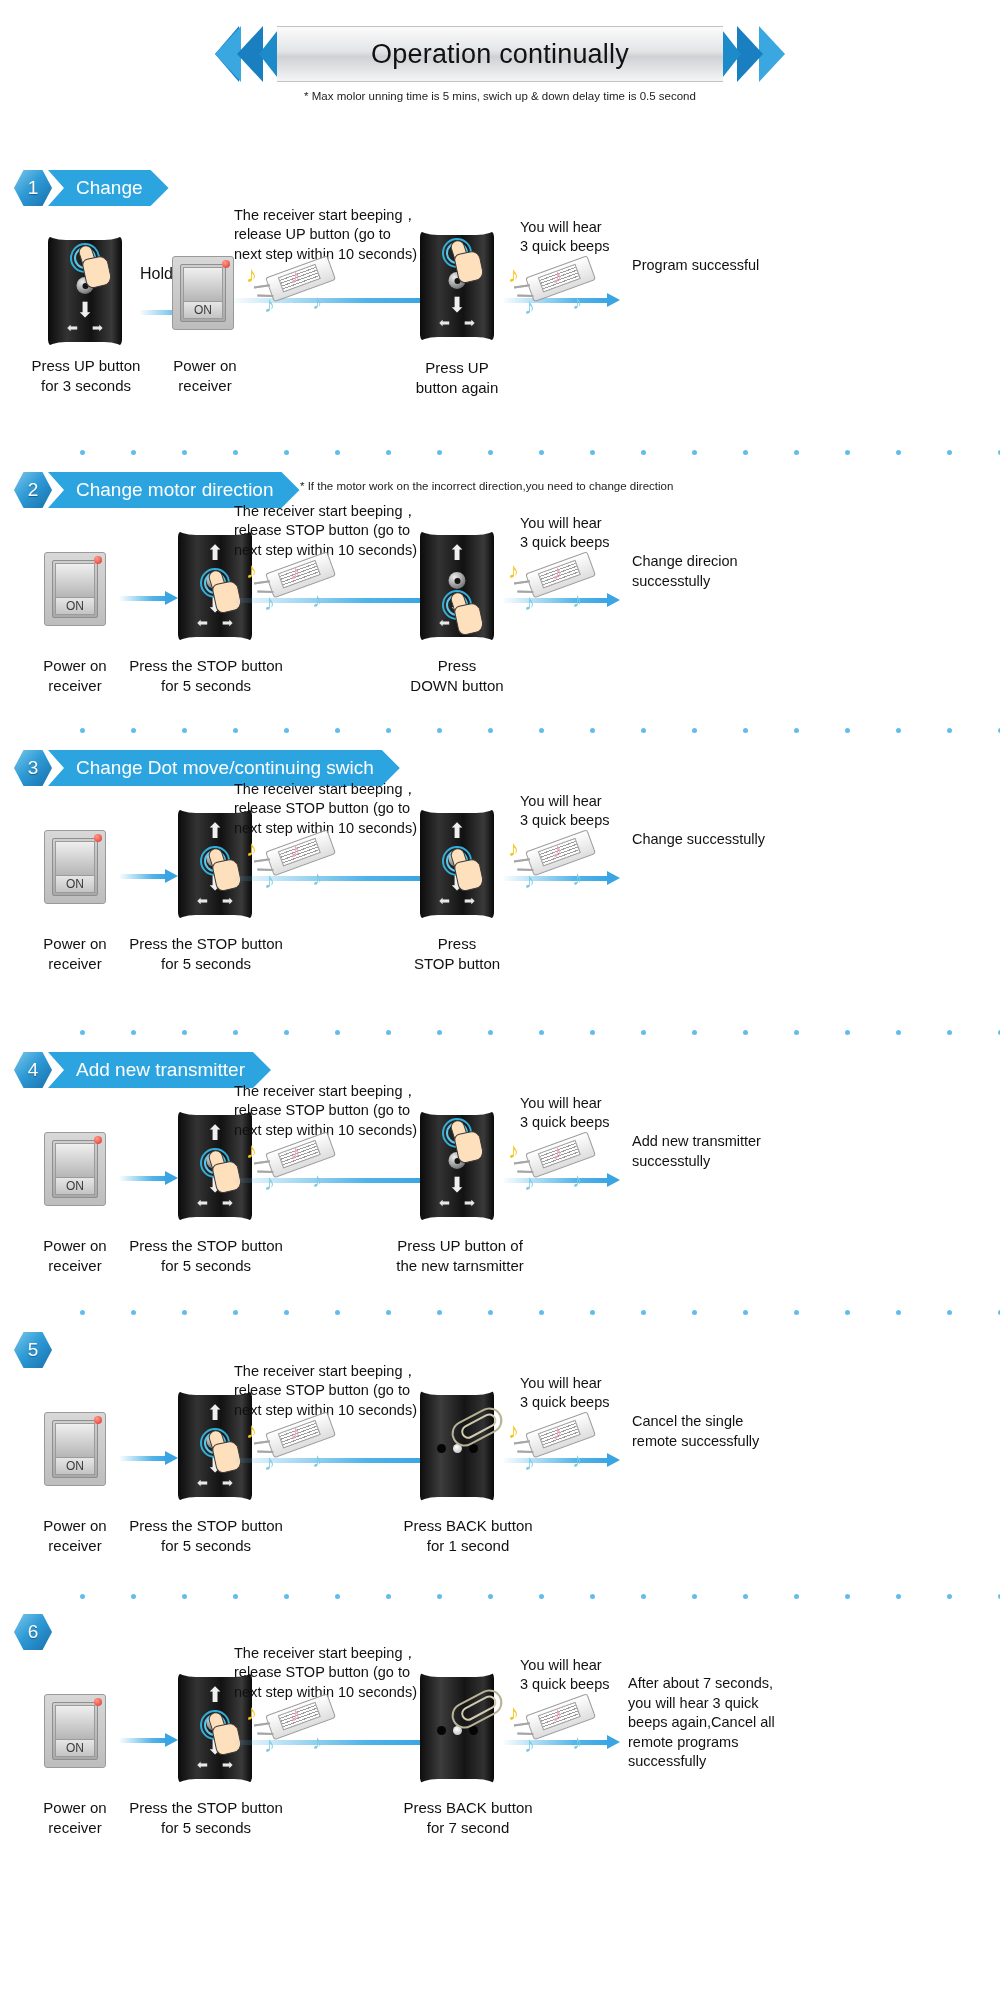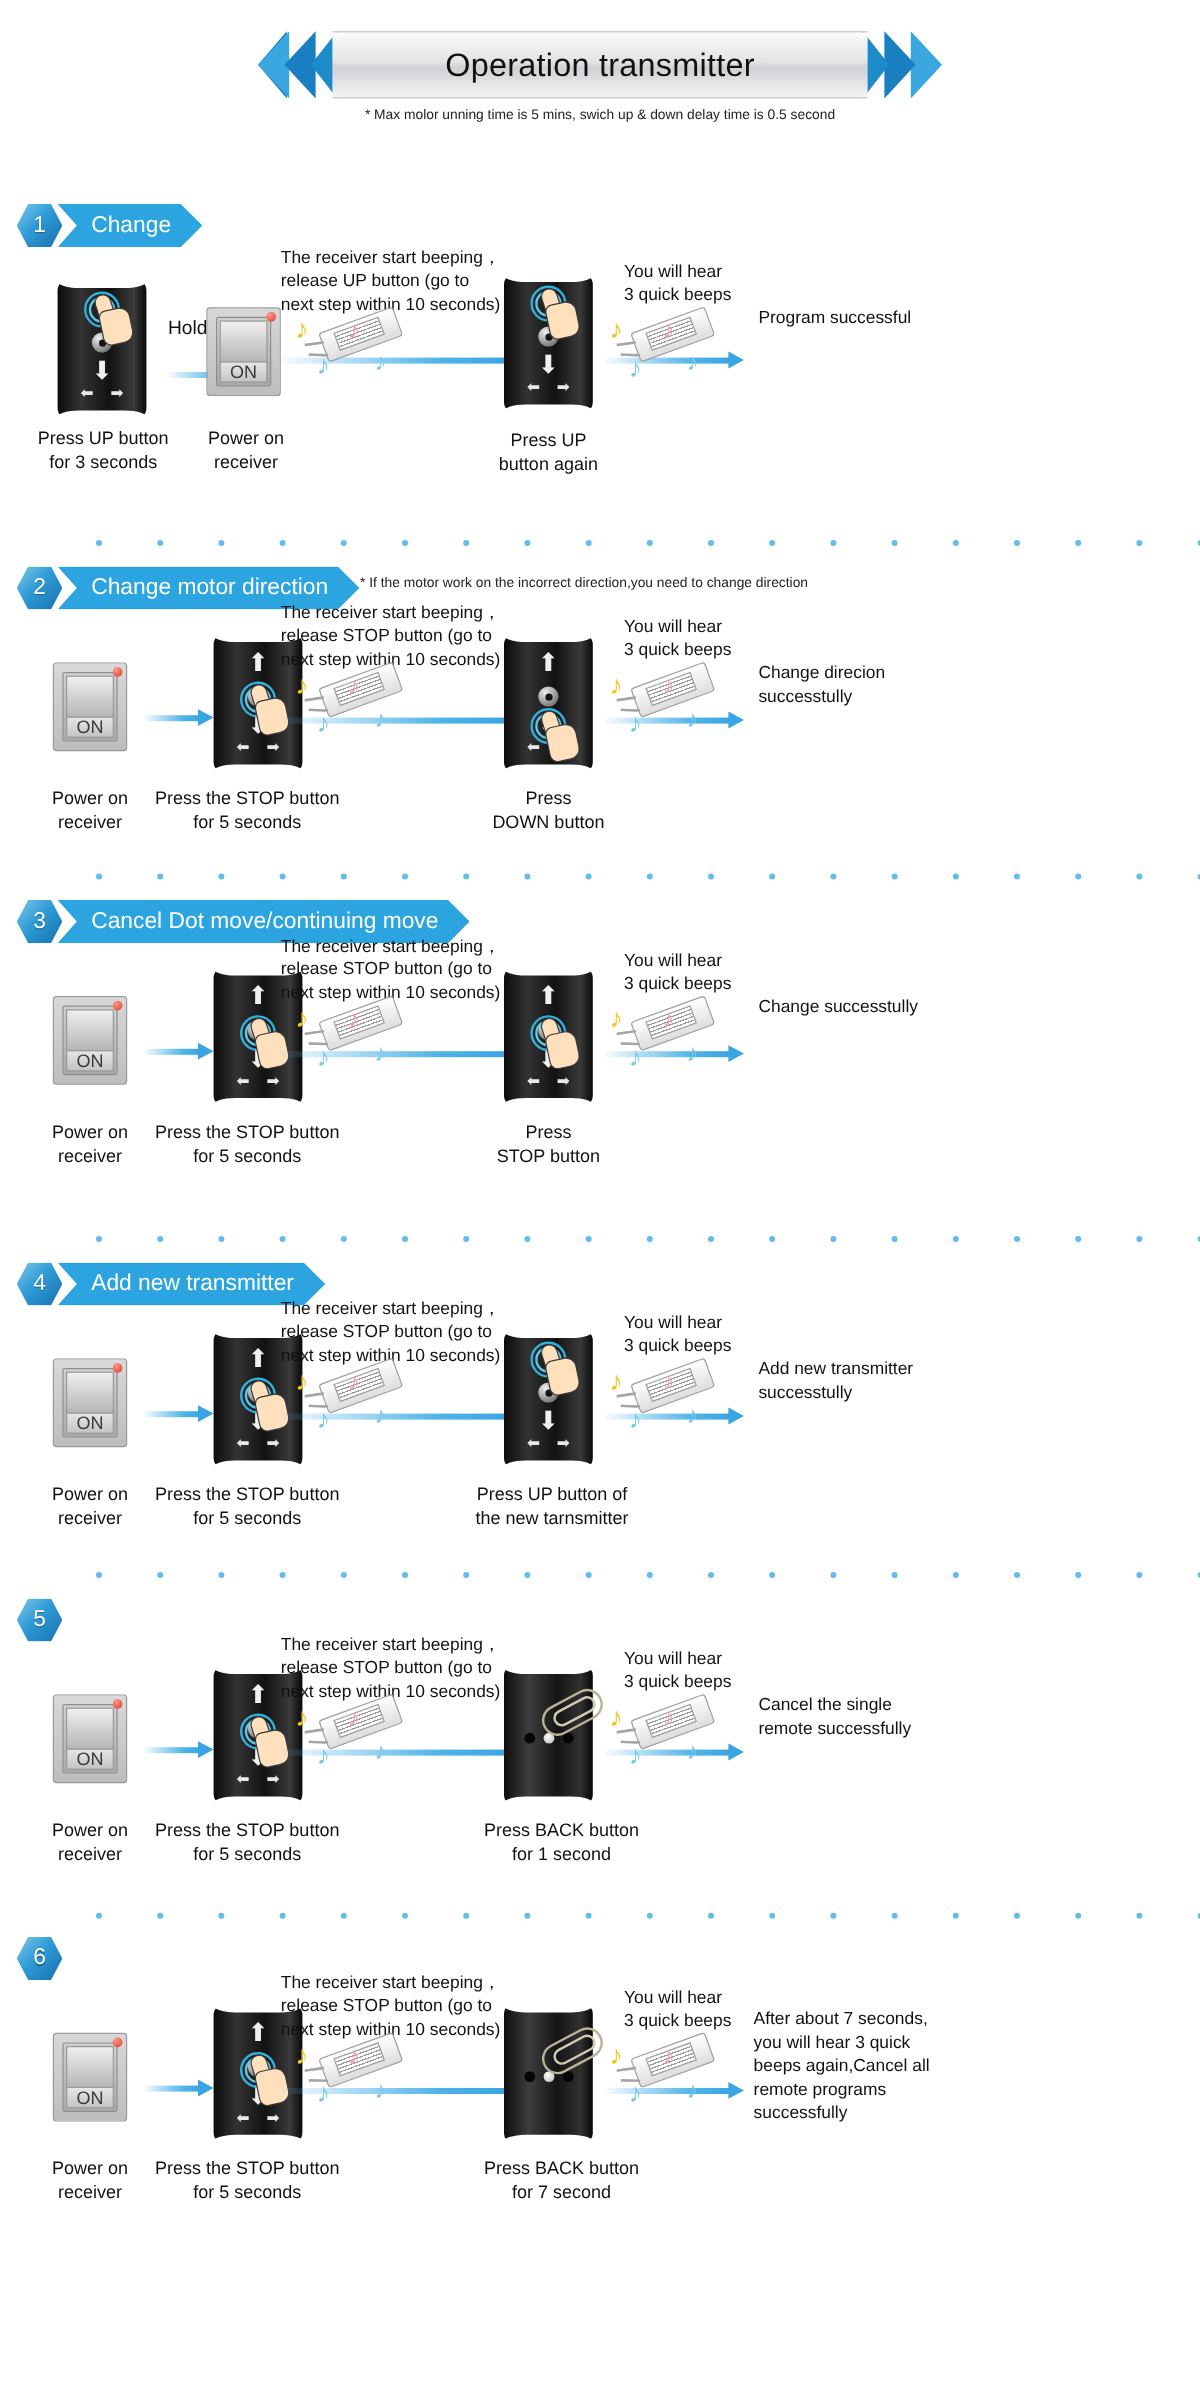--- a/index.html
+++ b/index.html
@@ -69,21 +69,21 @@
 
   
   .switch { position:absolute; width:62px; height:74px; background:linear-gradient(180deg,#d8d8d8,#bdbdbd);
     border:1.5px solid #9a9a9a; border-radius:3px; }
   .switch .plate { position:absolute; left:7px; top:7px; right:7px; bottom:7px;
     background:linear-gradient(180deg,#cfcfcf,#a9a9a9); border:1.5px solid #8e8e8e; border-radius:2px; }
   .switch .rocker { position:absolute; left:2px; right:2px; top:2px; height:36px;
     background:linear-gradient(180deg,#efefef,#b4b4b4); border:1px solid #9b9b9b; }
   .switch .onlbl { position:absolute; left:2px; right:2px; bottom:2px; height:18px;
     background:linear-gradient(180deg,#e6e6e6,#c4c4c4); border:1px solid #9b9b9b;
-    display:flex; align-items:center; justify-content:center; font-size:15px; color:#3a3a3a; }
+    display:flex; align-items:center; justify-content:center; font-size:12px; color:#3a3a3a; }
   .switch .led { position:absolute; right:3px; top:3px; width:8px; height:8px; border-radius:50%;
     background:radial-gradient(circle at 35% 30%,#ff9a8a,#e0352a); }
 
   
   .receiver { position:absolute; width:84px; height:40px; transform:rotate(-20deg); }
   .receiver .case { position:absolute; left:10px; top:6px; width:66px; height:26px;
     background:linear-gradient(180deg,#ffffff,#dedede); border:1.2px solid #9d9d9d; border-radius:3px; }
   .receiver .lbl { position:absolute; left:22px; top:10px; width:40px; height:16px;
     background:repeating-linear-gradient(0deg,#fff 0 2px,#8e8e8e 2px 3px); border:1px solid #909090; opacity:.85; }
   .receiver .wire1, .receiver .wire2 { position:absolute; width:16px; height:2.2px; background:#c9c9c9; border:1px solid #a5a5a5; }
@@ -123,21 +123,21 @@
       <div class="abs" style="left:0;top:0;width:0;height:0;border-top:28px solid transparent;border-bottom:28px solid transparent;border-right:26px solid #3aa7e0;"></div>
       <div class="abs" style="left:22px;top:0;width:0;height:0;border-top:28px solid transparent;border-bottom:28px solid transparent;border-right:26px solid #1a7fc1;"></div>
       <div class="abs" style="left:44px;top:0;width:0;height:0;border-top:28px solid transparent;border-bottom:28px solid transparent;border-right:22px solid #1d8ac9;"></div>
     </div>
     <div class="abs" style="right:0;top:0;">
       <div class="abs" style="right:0;top:0;width:0;height:0;border-top:28px solid transparent;border-bottom:28px solid transparent;border-left:26px solid #3aa7e0;"></div>
       <div class="abs" style="right:22px;top:0;width:0;height:0;border-top:28px solid transparent;border-bottom:28px solid transparent;border-left:26px solid #1a7fc1;"></div>
       <div class="abs" style="right:44px;top:0;width:0;height:0;border-top:28px solid transparent;border-bottom:28px solid transparent;border-left:22px solid #1d8ac9;"></div>
     </div>
     <div class="banner-plate">
-      <span class="banner-title">Operation transmitter</span>
+      <span class="banner-title">Operation continually</span>
     </div>
   </div>
   <div class="subtitle">* Max molor unning time is 5 mins, swich up &amp; down delay time is 0.5 second</div>
 </div>
 
 <div id="sections-root">
     <div class="sec" style="position:absolute;left:0;top:168px;width:1000px;height:300px;">
       <div class="sec-head">
         <div class="hexnum">1</div>
         <div class="ribbon">Change</div>
@@ -368,21 +368,21 @@
       <span style="left:663px;"></span>
       <span style="left:714px;"></span>
       <span style="left:765px;"></span>
       <span style="left:816px;"></span>
       <span style="left:867px;"></span>
       <span style="left:918px;"></span>
     </div>
     <div class="sec" style="position:absolute;left:0;top:748px;width:1000px;height:300px;">
       <div class="sec-head">
         <div class="hexnum">3</div>
-        <div class="ribbon">Cancel Dot move/continuing move</div>
+        <div class="ribbon">Change Dot move/continuing swich</div>
       </div>
       <div class="stage" style="position:absolute;left:0;top:40px;width:1000px;height:240px;">
         <div class="switch" style="left:44px;top:42px;">
           <div class="plate">
             <div class="rocker"></div>
             <div class="onlbl">ON</div>
           </div>
           <div class="led"></div>
         </div>
         <div class="arrow" style="left:120px;top:84px;width:58px;">

